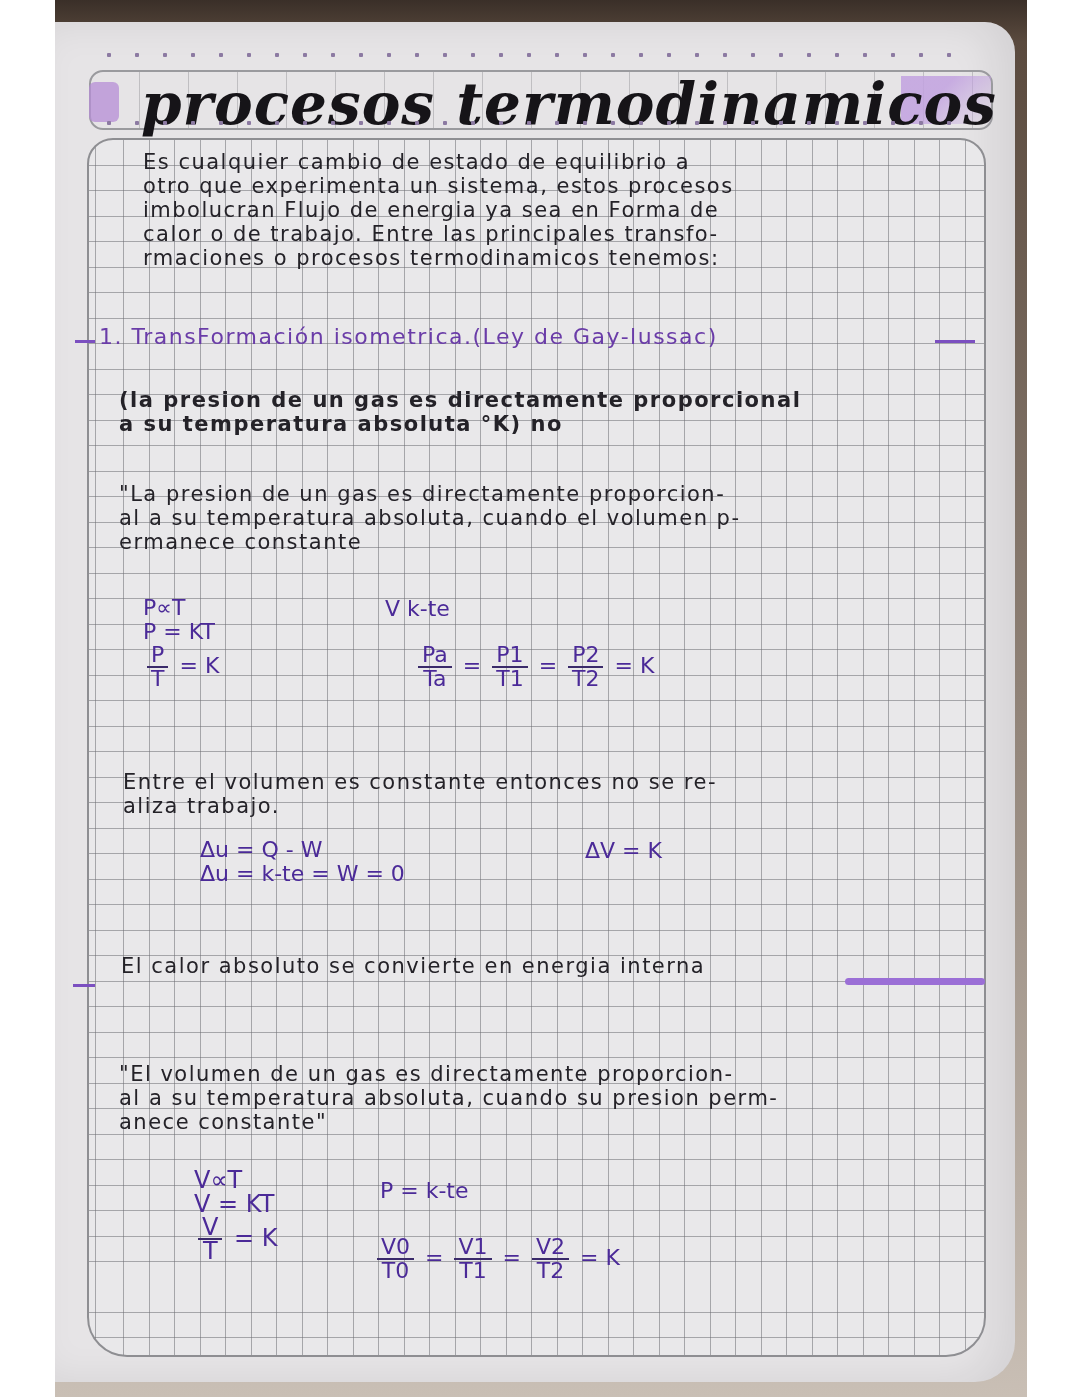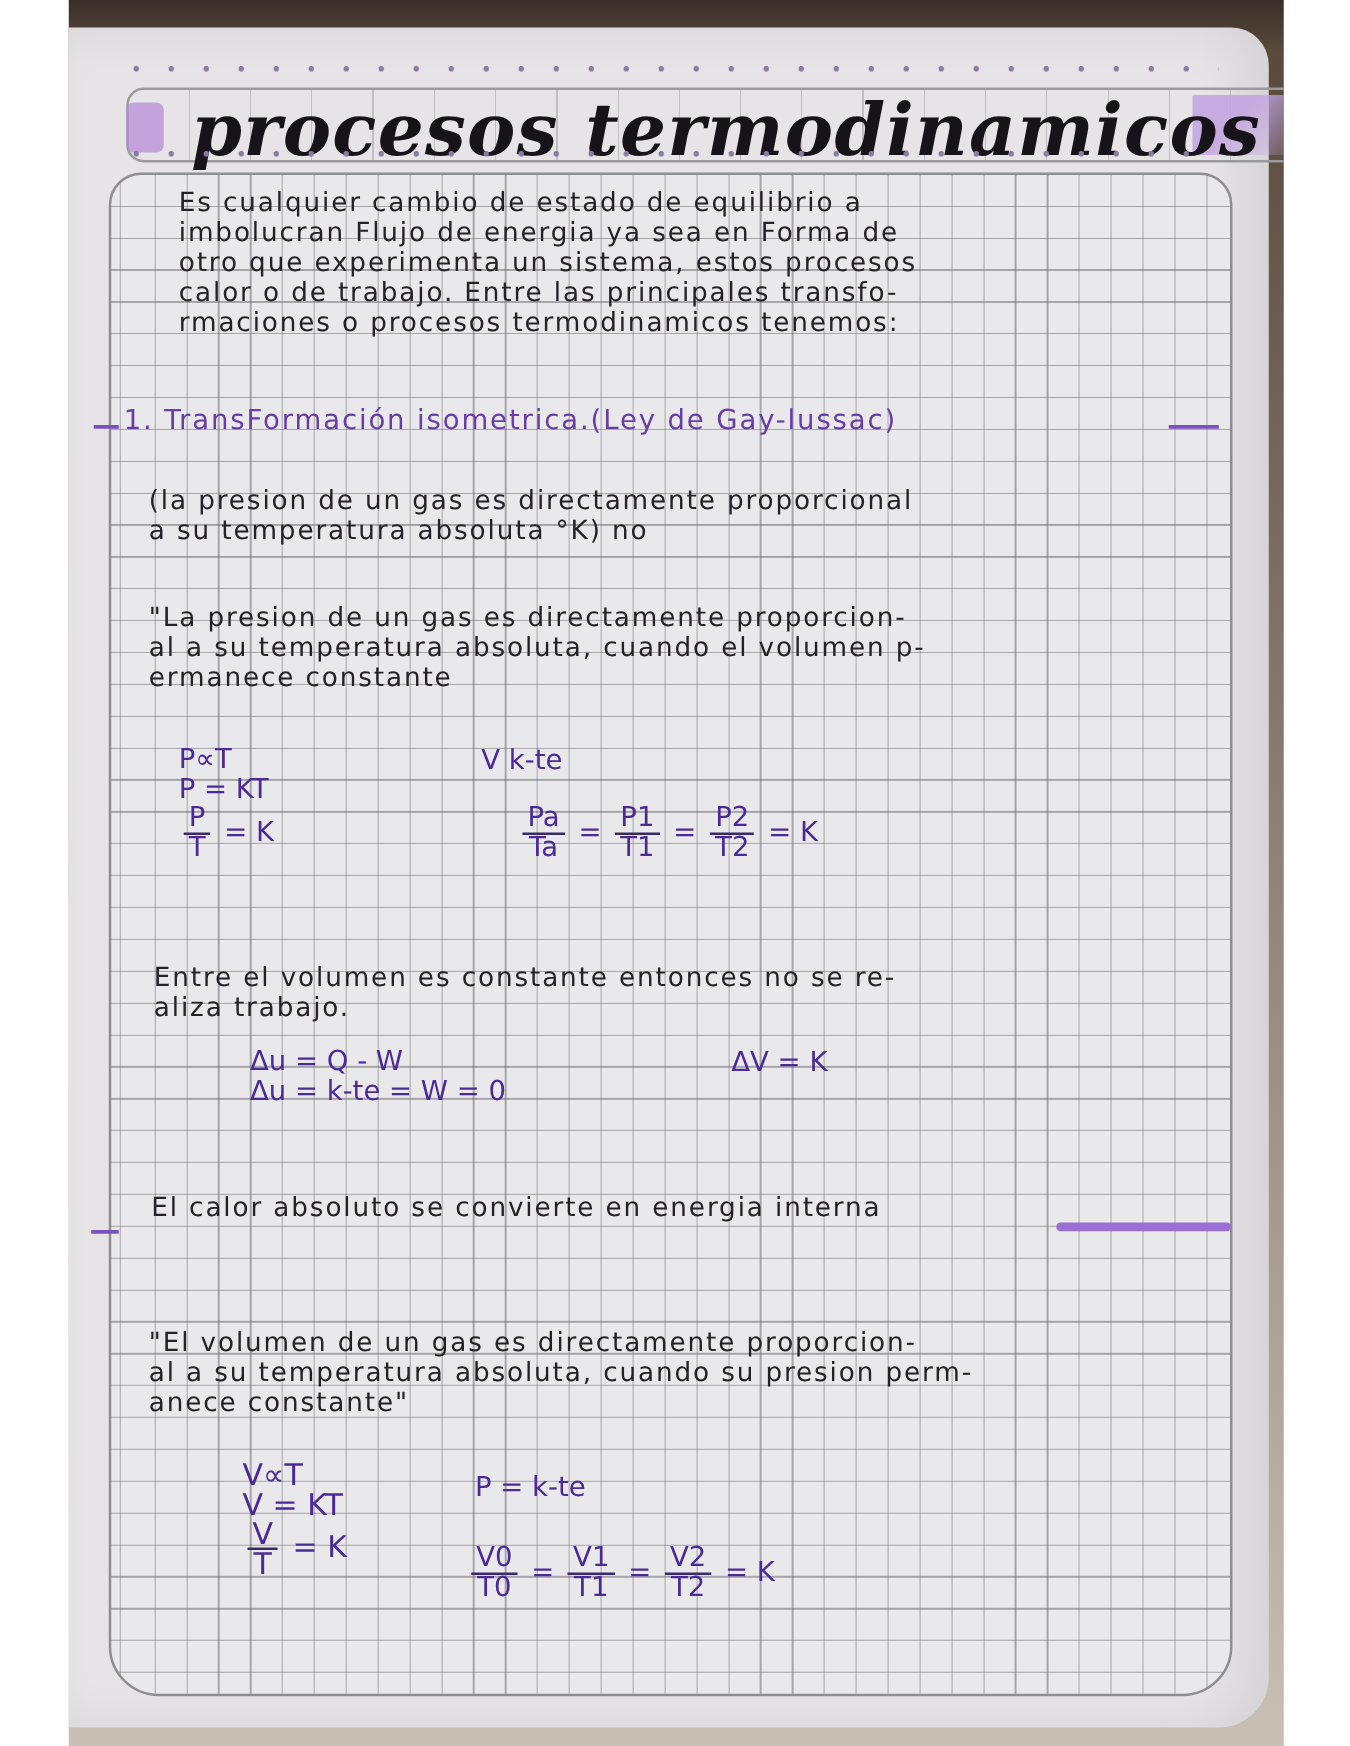--- a/index.html
+++ b/index.html
@@ -1,20 +1,20 @@
 <!DOCTYPE html>
 <html><head>
 <meta charset="utf-8">
 <style>
   html, body { margin:0; padding:0; }
   body { width:1080px; height:1397px; background:#ffffff; position:relative; overflow:hidden; font-family:"DejaVu Sans", sans-serif; }
   .photo { position:absolute; left:55px; top:0; width:972px; height:1397px; background:linear-gradient(180deg,#3a2f28 0%, #5a4a3e 3%, #c9bfb5 100%); overflow:hidden; }
   .page { position:absolute; left:0; top:22px; width:960px; height:1360px; background:#e6e4e6; border-radius:0 30px 40px 0; box-shadow: inset -20px 0 40px rgba(0,0,0,0.08); }
-  .title-band { position:absolute; left:46px; top:48px; width:900px; height:56px; border:2px solid #9a9a9e; border-radius:14px; background:
-      repeating-linear-gradient(90deg, transparent 0 48px, rgba(120,120,125,0.35) 48px 49px); padding-left: 41px; }
+  .title-band { position:absolute; left:34px; top:48px; width:900px; height:56px; border:2px solid #9a9a9e; border-radius:14px; background:
+      repeating-linear-gradient(90deg, transparent 0 48px, rgba(120,120,125,0.35) 48px 49px); }
   .title-band .wash-l { position:absolute; left:-2px; top:10px; width:30px; height:40px; background:#b58ed6; opacity:.75; border-radius:6px; }
   .title-band .wash-r { position:absolute; right:0; top:4px; width:90px; height:48px; background:linear-gradient(135deg,#c2a2e0 40%, transparent 100%); opacity:.85; }
   .title { position:absolute; left:50px; top:-2px; font-family:"DejaVu Serif", serif; font-style:italic; font-weight:bold; font-size:58px; color:#161418; letter-spacing:1px; white-space:nowrap; }
   .dots { position:absolute; left:40px; width:880px; height:6px; background: radial-gradient(circle, #8c7aa2 2px, transparent 2.5px) 0 0/28px 6px repeat-x; }
   .grid { position:absolute; left:32px; top:116px; width:895px; height:1215px; border:2px solid #8e8e92; border-radius:26px 26px 40px 40px;
       background-color:#e9e8ea;
       background-image:
         repeating-linear-gradient(0deg, transparent 0 24.5px, rgba(110,110,115,0.55) 24.5px 25.5px),
         repeating-linear-gradient(90deg, transparent 0 24.5px, rgba(110,110,115,0.55) 24.5px 25.5px);
       background-position: 0 8px, 10px 0; }
@@ -40,31 +40,31 @@
       <div class="wash-l"></div>
       <div class="wash-r"></div>
       <div class="title">procesos termodinamicos</div>
     </div>
     <div class="dots" style="top:98px;"></div>
 
     <div class="grid"></div>
 
     <div class="hw para" style="left:62px; top:128px;margin-left:26px;">
       <div>Es cualquier cambio de estado de equilibrio a</div>
+      <div>otro que experimenta un sistema, estos procesos</div>
       <div>imbolucran Flujo de energia ya sea en Forma de</div>
-      <div>otro que experimenta un sistema, estos procesos</div>
       <div>calor o de trabajo. Entre las principales transfo-</div>
       <div>rmaciones o procesos termodinamicos tenemos:</div>
     </div>
 
     <div class="bar" style="left:20px; top:318px; width:20px;"></div>
     <div class="hw heading" style="left:44px; top:302px;">1. TransFormación isometrica.(Ley de Gay-lussac)</div>
     <div class="bar" style="left:880px; top:318px; width:40px;"></div>
 
-    <div class="hw para" style="left:64px; top:366px;">
+    <div class="hw para" style="left:64px; top:366px;font-weight:bold;">
       <div>(la presion de un gas es directamente proporcional</div>
       <div>a su temperatura absoluta °K) no</div>
     </div>
 
     <div class="hw para" style="left:64px; top:460px;">
       <div>"La presion de un gas es directamente proporcion-</div>
       <div>al a su temperatura absoluta, cuando el volumen p-</div>
       <div>ermanece constante</div>
     </div>
 

